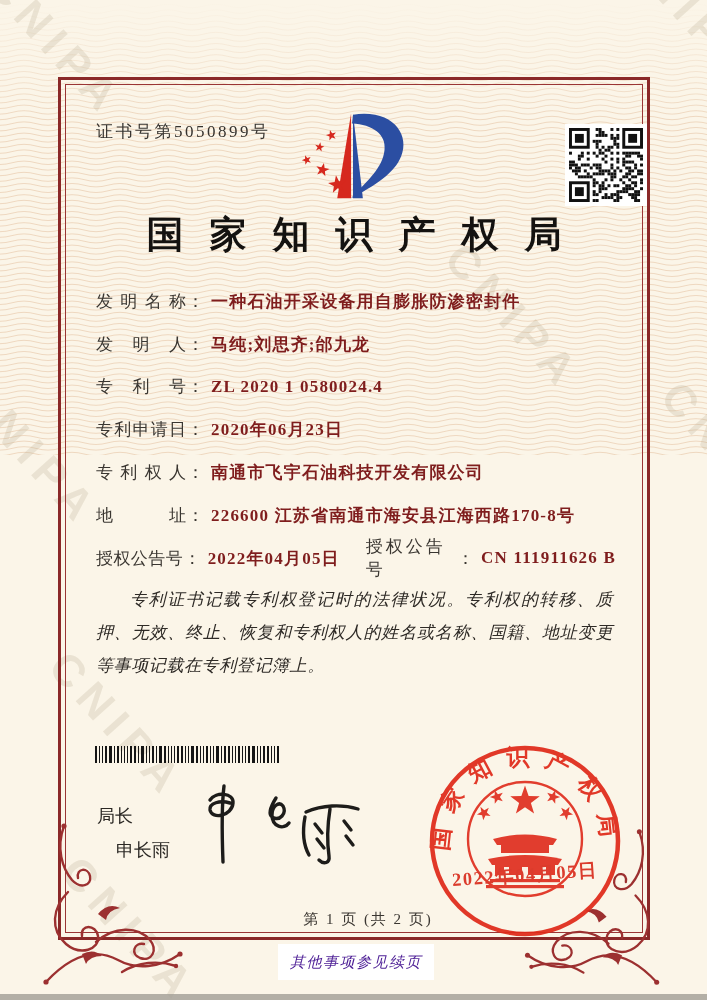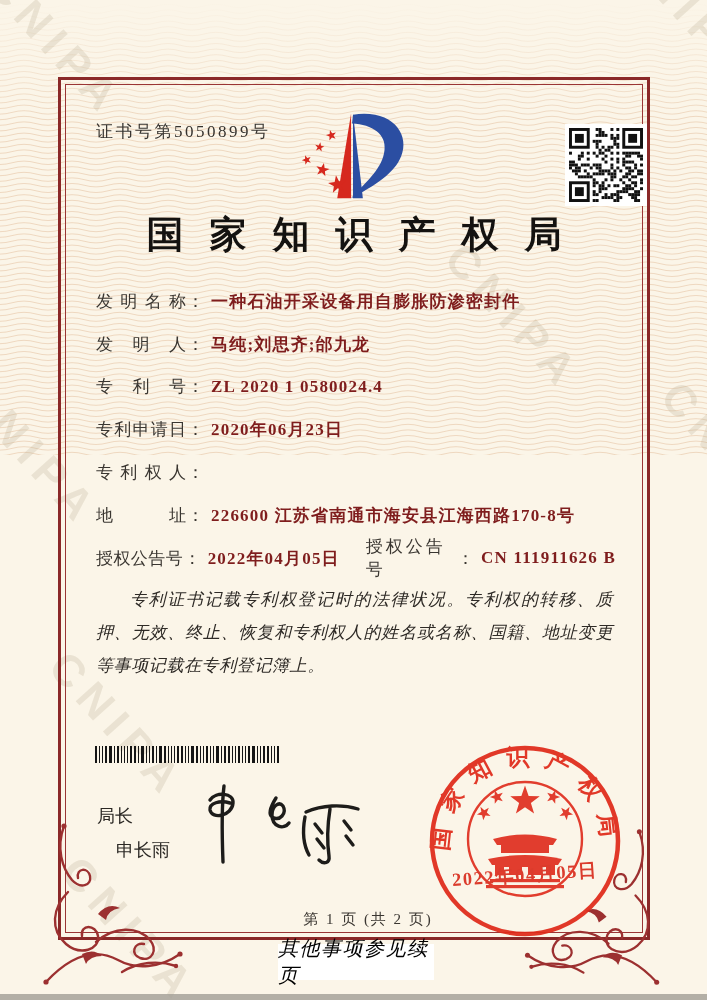--- a/index.html
+++ b/index.html
@@ -59,21 +59,21 @@
   .sign-title { position:absolute; left:97px; top:804px; font-size:18px;
     font-family:"Liberation Sans","DejaVu Sans",sans-serif; color:#2b2824; }
   .sign-name  { position:absolute; left:97px; top:838px; font-size:18px;
     font-family:"Liberation Sans","DejaVu Sans",sans-serif; color:#2b2824;margin-left:19px; }
 
   .pageno { position:absolute; left:58px; top:910px; width:620px;
     text-align:center; font-size:15px; letter-spacing:2px; color:#3a3631; }
 
   .footer-band { position:absolute; left:278px; top:944px; width:156px; height:36px;
     background:#ffffff; display:flex; align-items:center; justify-content:center; }
-  .footer-note { font-size:20px; font-style:italic; letter-spacing:1.5px; color:#000000; }
+  .footer-note { font-size:15px; font-style:italic; letter-spacing:1.5px; color:#4c1d95; }
 
   .scan-edge { position:absolute; left:0; bottom:0; width:707px; height:6px;
     background:#a6a29a; opacity:0.85; }
 </style>
 </head>
 <body>
 
 <svg id="waves" xmlns="http://www.w3.org/2000/svg">
     <path d="M-12 6.0 q 12 3.4 24 0 t 24 0 t 24 0 t 24 0 t 24 0 t 24 0 t 24 0 t 24 0 t 24 0 t 24 0 t 24 0 t 24 0 t 24 0 t 24 0 t 24 0 t 24 0 t 24 0 t 24 0 t 24 0 t 24 0 t 24 0 t 24 0 t 24 0 t 24 0 t 24 0 t 24 0 t 24 0 t 24 0 t 24 0 t 24 0 t 24 0 t 24 0" fill="none" stroke="#d9a87f" stroke-opacity="0.38" stroke-width="1"></path>
     <path d="M-12 11.6 q 12 3.4 24 0 t 24 0 t 24 0 t 24 0 t 24 0 t 24 0 t 24 0 t 24 0 t 24 0 t 24 0 t 24 0 t 24 0 t 24 0 t 24 0 t 24 0 t 24 0 t 24 0 t 24 0 t 24 0 t 24 0 t 24 0 t 24 0 t 24 0 t 24 0 t 24 0 t 24 0 t 24 0 t 24 0 t 24 0 t 24 0 t 24 0 t 24 0" fill="none" stroke="#d9a87f" stroke-opacity="0.38" stroke-width="1"></path>
@@ -447,20 +447,21 @@
     <span class="fvalue">ZL 2020 1 0580024.4</span>
   </div>
   <div class="frow">
     <span class="flabel">专利申请日</span>
       <span class="fcolon">：</span>
     <span class="fvalue">2020年06月23日</span>
   </div>
   <div class="frow">
     <span class="flabel">专利权人</span>
       <span class="fcolon">：</span>
+    <span class="fvalue">南通市飞宇石油科技开发有限公司</span>
   </div>
   <div class="frow">
     <span class="flabel">地址</span>
       <span class="fcolon">：</span>
     <span class="fvalue">226600 江苏省南通市海安县江海西路170-8号</span>
   </div>
   <div class="frow">
     <span class="flabel">授权公告号</span>
       <span class="fcolon">：</span>
     <span class="fvalue">2022年04月05日</span>

